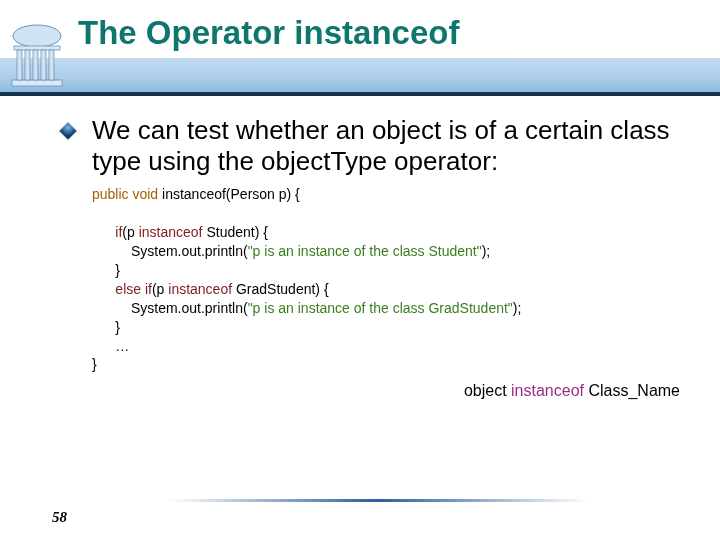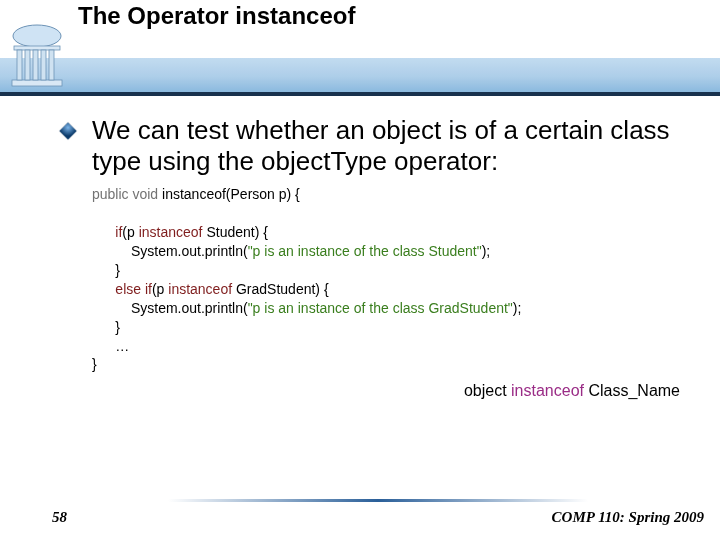--- a/index.html
+++ b/index.html
@@ -36,26 +36,26 @@
   .columns-logo {
     position: absolute;
     top: 22px;
     left: 8px;
     width: 58px;
     height: 68px;
   }
   .columns-logo svg { display:block; }
   .title {
     position: absolute;
-    top: 2px;
+    top: 14px;
     left: 78px;
     font-family: "Tahoma", "Verdana", sans-serif;
     font-weight: bold;
-    font-size: 24px;
-    color: #000000;
+    font-size: 33px;
+    color: #0f766e;
   }
   .body {
     position: absolute;
     top: 115px;
     left: 60px;
     right: 40px;
   }
   .bullet-row {
     position: relative;
     padding-left: 32px;
@@ -77,21 +77,21 @@
     color: #000;
   }
   .code-block {
     margin: 6px 0 8px 32px;
     font-family: "Tahoma", "Verdana", sans-serif;
     font-size: 14px;
     line-height: 1.35;
     color: #000;
     white-space: pre;
   }
-  .kw   { color: #737373; }
+  .kw   { color: #a16207; }
   .kw2  { color: #7f1d1d; }
   .name { color: #000; }
   .str  { color: #3a7e1e; }
   .syntax-line {
     margin: 6px 0 0 32px;
     font-size: 16px;
     color: #000;
     text-align: right;
   }
   .op-inst { color: #9a2c86; }
@@ -177,16 +177,15 @@
 <span class="name">}</span></div>
 
 
     <div class="syntax-line"><span class="ident">object </span><span class="op-inst">instanceof</span><span class="ident"> Class_Name</span></div>
 
   </div>
 
   <div class="footer">
     <div class="grad-rule"></div>
     <div class="page-num">58</div>
-    <div class="course">COMP 110: Spring 2009</div>
   </div>
 
 </div>
 
 </body></html>

